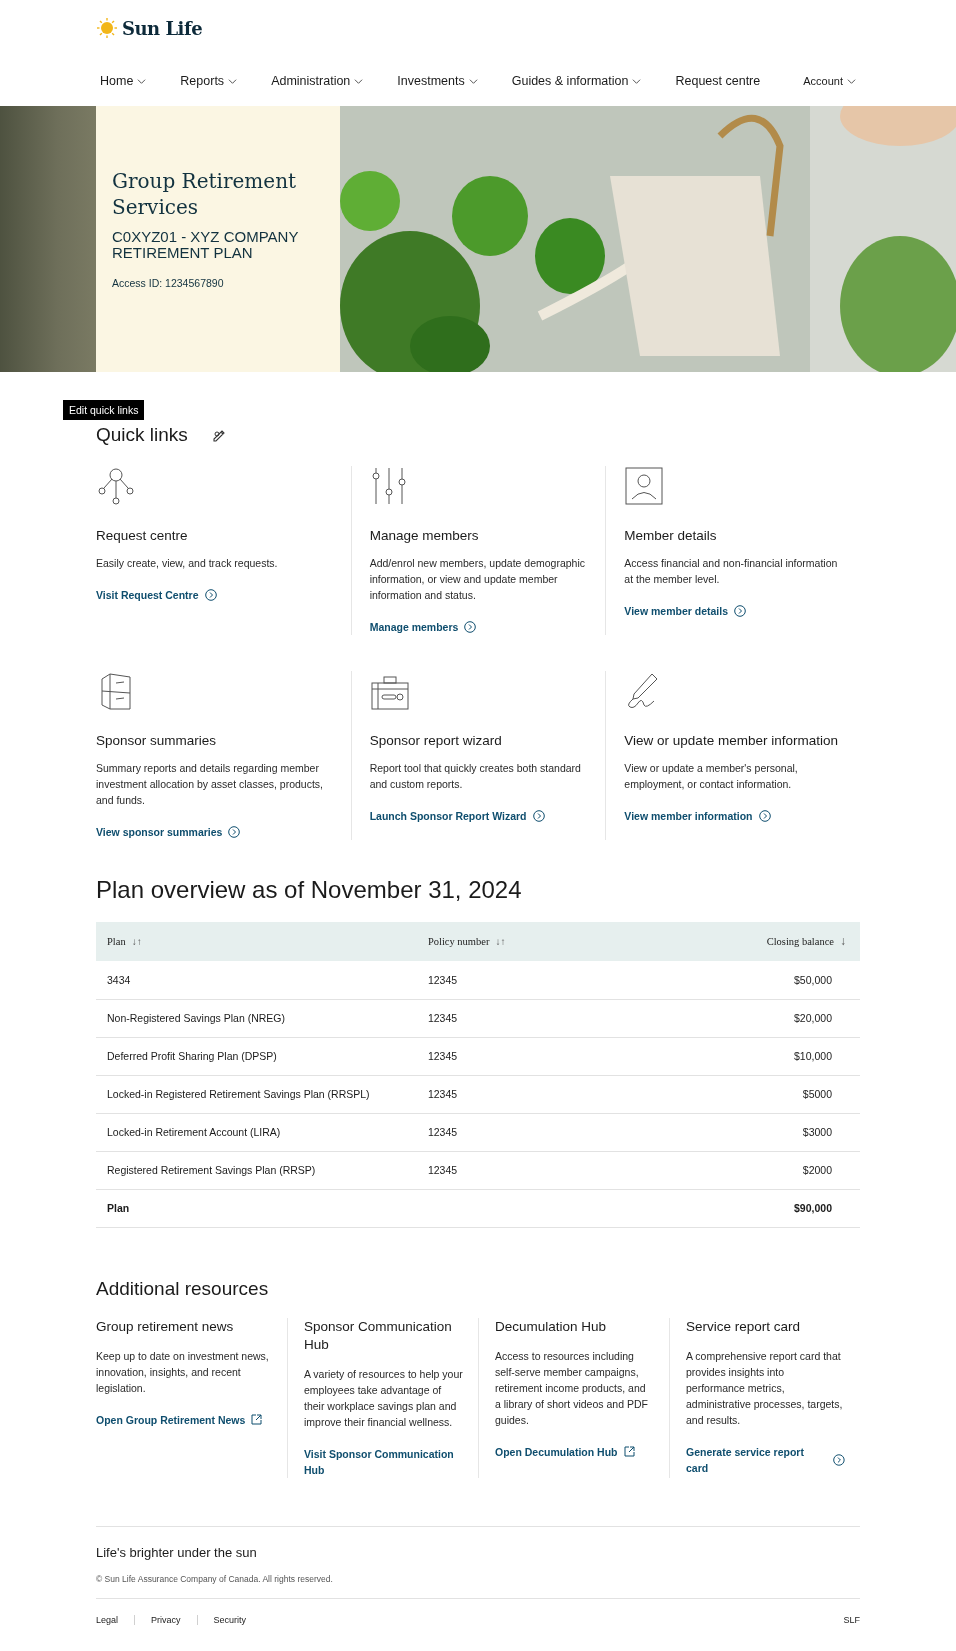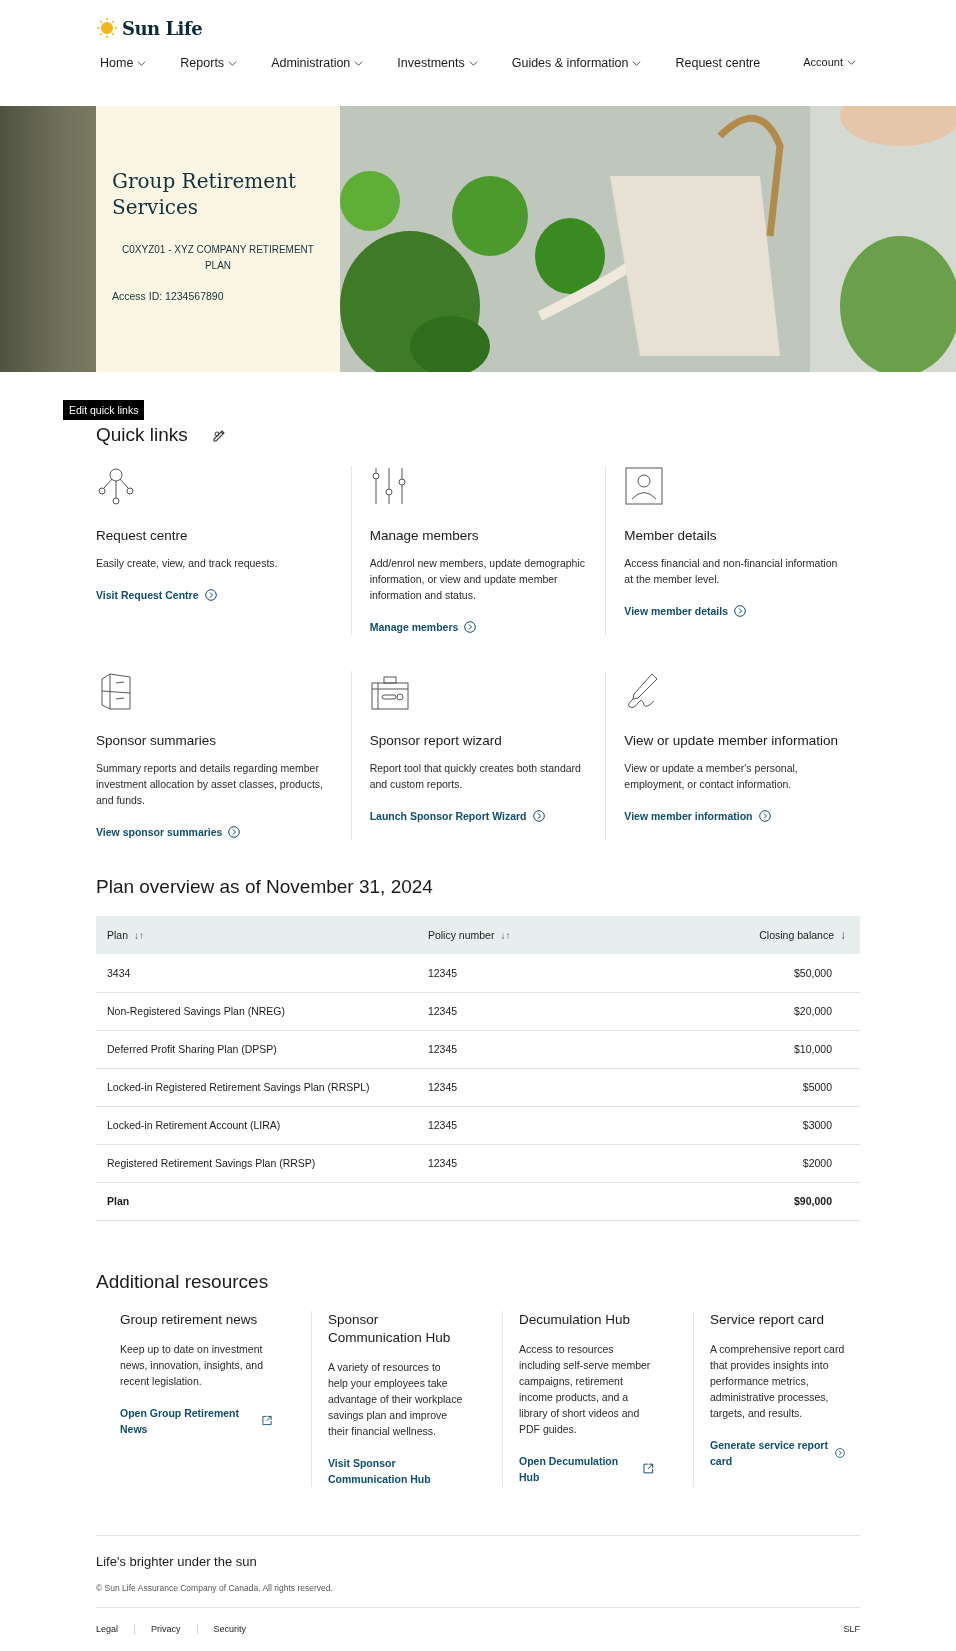--- a/index.html
+++ b/index.html
@@ -4,64 +4,64 @@
 <style>
   * { box-sizing: border-box; margin: 0; padding: 0; }
   body { width: 956px; background: #fff; font-family: "Liberation Sans", "DejaVu Sans", sans-serif; color: #1b1b1b; }
   .wrap { padding: 0 96px; }
   a { text-decoration: none; }
 
   
   .logo-row { height: 56px; display: flex; align-items: center; padding-top: 0; }
   .logo { display: flex; align-items: center; gap: 4px; margin-top: 0; }
   .logo-text { font-family: "DejaVu Serif", serif; font-size: 18px; font-weight: bold; color: #0d2a3a; letter-spacing: -0.5px; }
-  .nav { height: 50px; display: flex; align-items: flex-start; justify-content: space-between; padding: 0 96px 0 100px; }
+  .nav { height: 50px; display: flex; align-items: center; justify-content: space-between; padding: 0 96px 0 100px; }
   .nav-items { display: flex; gap: 0; align-items: center; }
   .nav-item { font-size: 12.5px; color: #1b1b1b; display: flex; align-items: center; gap: 4px; margin-right: 34px; cursor: pointer; }
   .chev { width: 9px; height: 9px; display: inline-block; }
   .account { font-size: 11px; display: flex; align-items: center; gap: 4px; margin-right: 4px; }
 
   
   .hero { height: 266px; display: flex; position: relative; overflow: hidden; }
   .hero-left-strip { width: 96px; background: linear-gradient(90deg, #4e5240 0%, #6e6f5a 60%, #7a7a63 100%); }
   .hero-card { width: 244px; background: #fbf6e3; padding: 62px 16px 0 16px; }
   .hero-title { font-family: "DejaVu Serif", serif; font-size: 20px; line-height: 26px; color: #12323f; font-weight: normal; }
-  .hero-plan { font-size: 10px; line-height: 16px; color: #12323f; margin-top: 22px; text-transform: uppercase; text-align: center; }
+  .hero-plan { font-size: 15px; line-height: 16px; color: #12323f; margin-top: 9px; text-transform: uppercase; }
   .hero-access { font-size: 10.5px; color: #12323f; margin-top: 16px; }
   .hero-photo { flex: 1; position: relative; background: linear-gradient(180deg, #c9cdc4 0%, #b8bfb2 50%, #a9b1a1 100%); }
 
   
   .ql { padding-top: 28px; position: relative; }
   .tooltip { position: absolute; left: 63px; top: 28px; background: #000000; color: #fff; font-size: 10.5px; padding: 4px 6px; }
   .section-title { font-size: 19px; font-weight: normal; color: #1b1b1b; display: flex; align-items: center; gap: 24px; }
   .ql .section-title { margin-top: 24px; }
   .ql-grid { display: grid; grid-template-columns: 1fr 1fr 1fr; margin-top: 20px; row-gap: 36px; }
   .ql-card { padding: 0 18px 0 18px; border-left: 1px solid #e6e6e6; min-height: 168px; }
   .ql-card.first { border-left: none; padding-left: 0; }
   .ql-icon { width: 40px; height: 40px; margin-bottom: 18px; }
   .ql-title { font-size: 13.5px; color: #1b1b1b; margin-bottom: 12px; }
   .ql-desc { font-size: 10.5px; line-height: 16px; color: #2a2a2a; margin-bottom: 14px; }
   .ql-link { font-size: 10.5px; font-weight: bold; color: #0f4e6e; display: inline-flex; align-items: flex-start; gap: 6px; }
   .arrow-c { width: 12px; height: 12px; }
 
   
   .po { padding-top: 36px; }
-  .po .section-title { font-size: 19px; }
+  .po .section-title { font-size: 24px; }
   table { width: 100%; border-collapse: collapse; margin-top: 18px; font-size: 10.5px; }
   thead tr { background: #e6efee; }
-  th { font-weight: normal; text-align: left; padding: 12px 11px; height: 38px; }
+  th { font-weight: normal; text-align: left; padding: 12px 11px; height: 38px; font-family: Liberation Serif, serif; }
   th.r, td.r { text-align: right; padding-right: 28px; }
   td { padding: 12px 11px; height: 38px; border-bottom: 1.5px solid #e2e2e2; color: #1b1b1b; }
   tr.total td { font-weight: bold; }
   .sort { font-size: 10px; color: #555; margin-left: 6px; }
 
   
   .ar { padding-top: 50px; }
   .ar-grid { display: grid; grid-template-columns: repeat(4, 1fr); margin-top: 18px; }
-  .ar-card { padding: 0 15px 0 16px; border-left: 1px solid #e6e6e6; margin-left: 24px; }
+  .ar-card { padding: 0 15px 0 16px; border-left: 1px solid #e6e6e6; }
   .ar-card.first { border-left: none; padding-left: 0; }
   .ar-title { font-size: 13.5px; line-height: 18px; margin-bottom: 12px; }
   .ar-desc { font-size: 10.5px; line-height: 16px; color: #2a2a2a; margin-bottom: 14px; }
   .ar-link { font-size: 10.5px; font-weight: bold; color: #0f4e6e; line-height: 16px; display: inline-flex; align-items: center; gap: 6px; }
 
   
   .footer { margin-top: 48px; border-top: 1px solid #e2e2e2; }
   .tagline { font-size: 13px; margin-top: 18px; }
   .copy { font-size: 8.5px; color: #555; margin-top: 14px; padding-bottom: 14px; border-bottom: 1px solid #e2e2e2; }
   .foot-links { display: flex; justify-content: space-between; align-items: center; padding: 16px 0 20px; font-size: 9px; }

